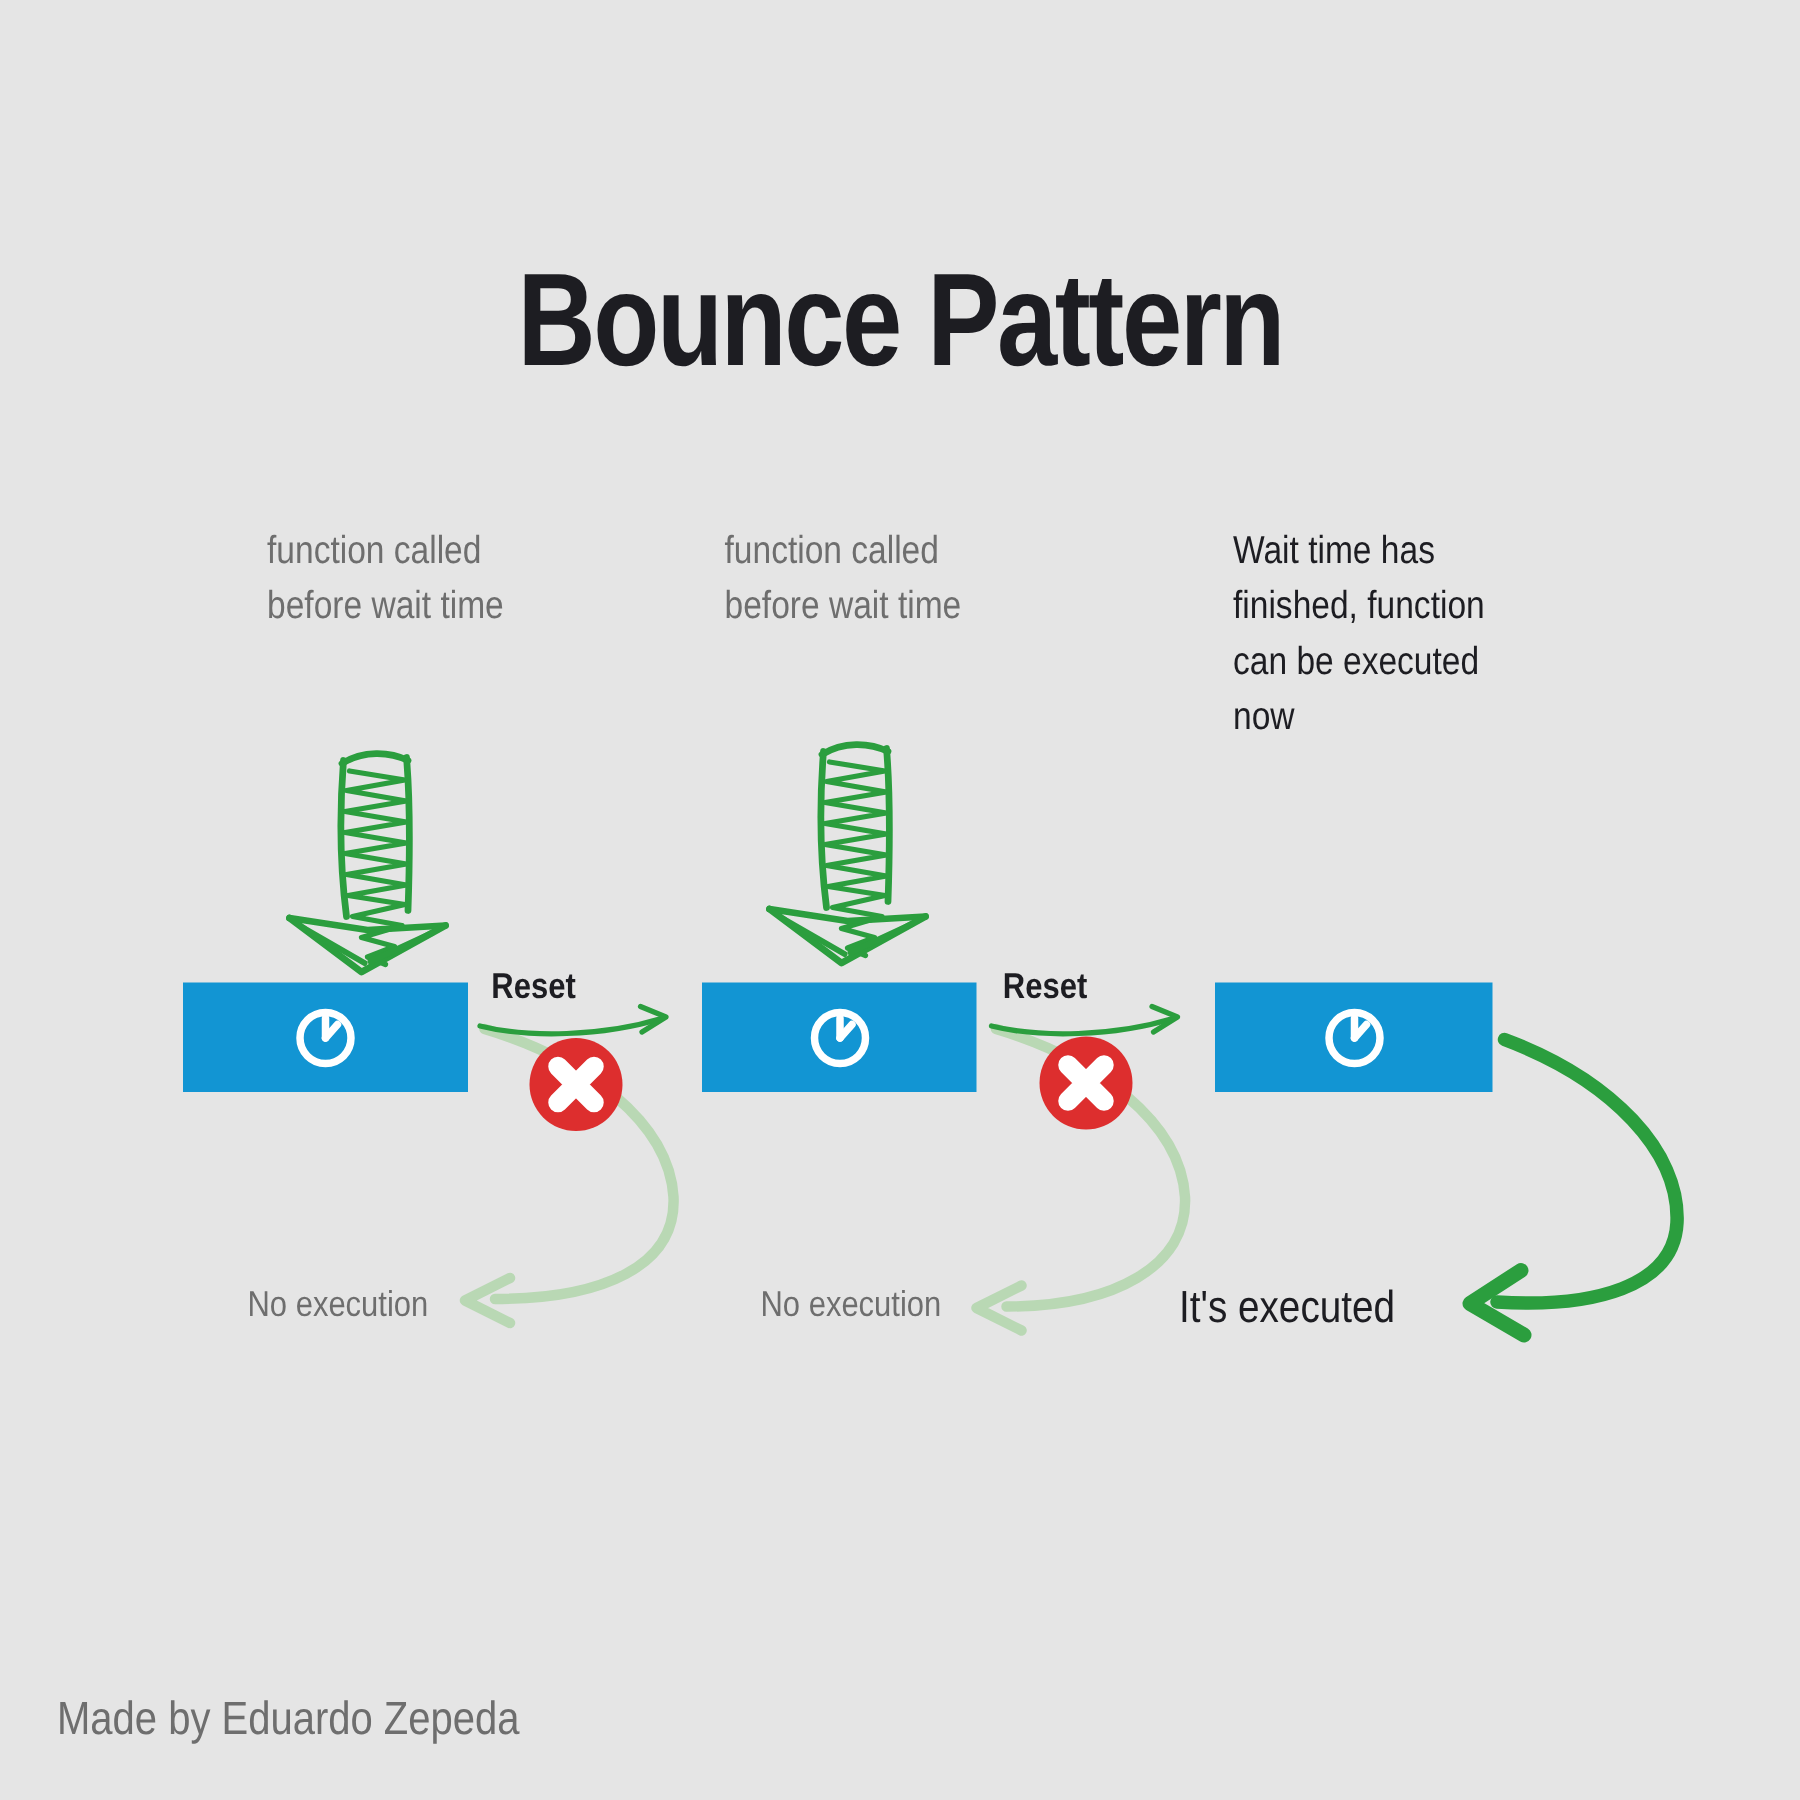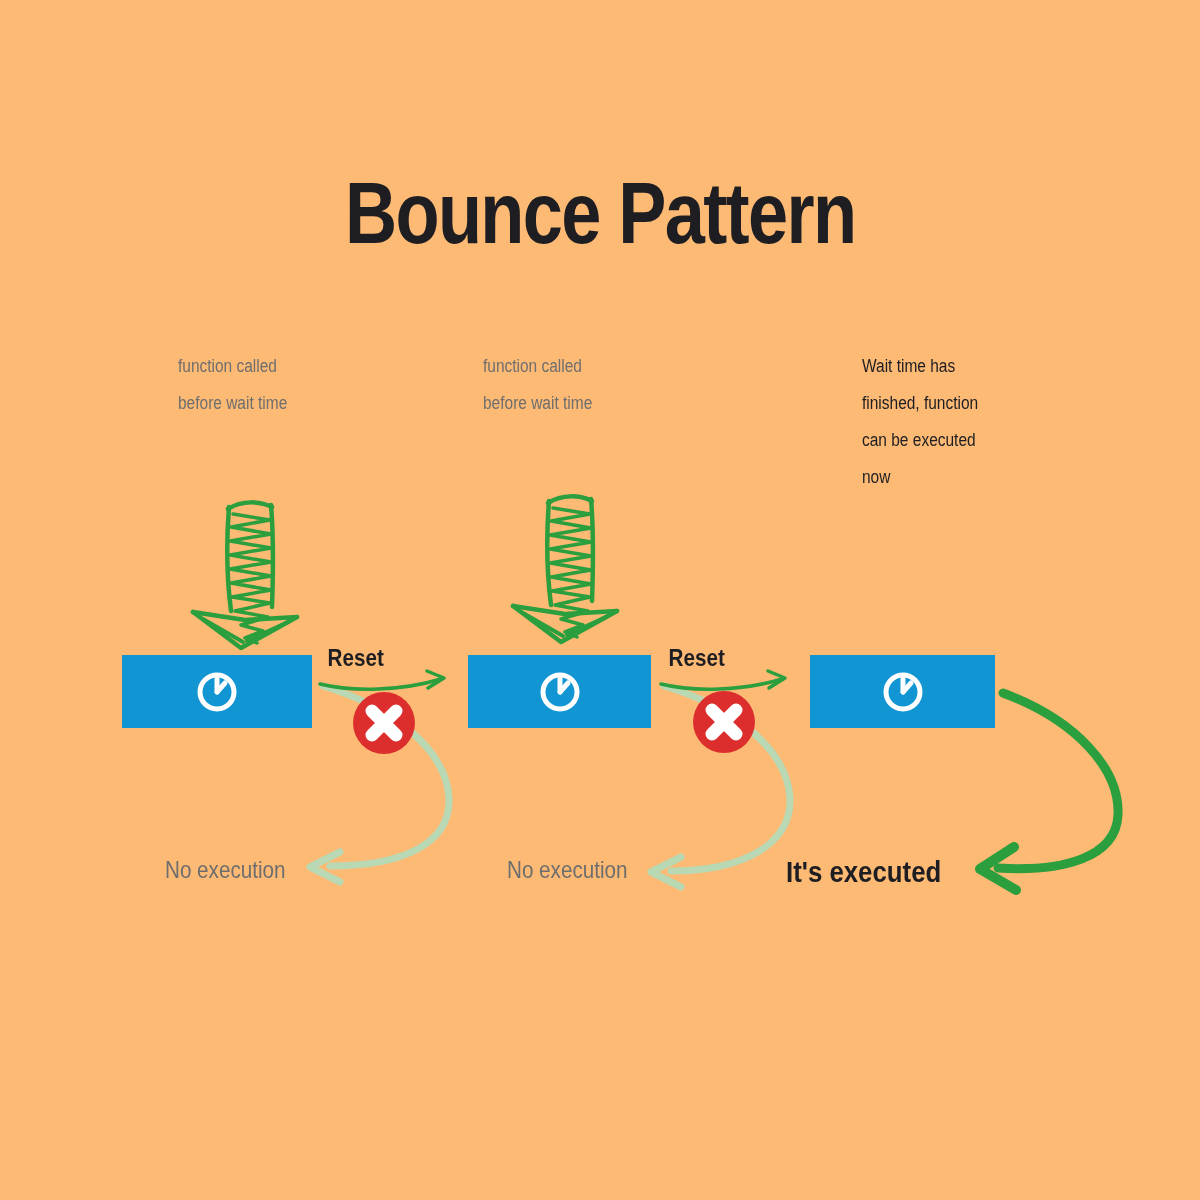--- a/index.html
+++ b/index.html
@@ -1,28 +1,28 @@
 <!DOCTYPE html>
 <html style="--blue: #1295d3; --green: #2b9e3e; --light-green: #b9d8b4; --red: #dd2e2e; --gray: #6e6e6e; --dark: #1d1d22;"><head>
 <meta charset="utf-8">
 <style>
   html,body { margin:0; padding:0; background:#ffffff; }
   .canvas {
     position:relative; width:1200px; height:1200px;
-    background:#fdba74; overflow:hidden;
+    background:#e5e5e5; overflow:hidden;
     font-family:"Liberation Sans", sans-serif;
   }
   .cond { transform:scaleX(0.86); transform-origin:0 0; display:inline-block; white-space:pre-line; }
   .title {
     position:absolute; left:0; right:0; top:162px; text-align:center;
     font-size:88px; font-weight:700; color:var(--dark);
     letter-spacing:-2px;
   }
   .title .cond { transform:scaleX(0.82); transform-origin:50% 0; }
-  .col-label { position:absolute; font-size:18px; line-height:37px; color:var(--gray); }
+  .col-label { position:absolute; font-size:26px; line-height:37px; color:var(--gray); }
   .col-label.dark { color:var(--dark); font-weight:500; }
   .timer-box { position:absolute; background:var(--blue); display:flex; align-items:center; justify-content:center; }
   .reset-label { position:absolute; font-size:24px; font-weight:600; color:var(--dark); width:90px; }
   .result-label { position:absolute; font-size:24px; color:var(--gray); }
   .result-label.executed { font-size:30px; color:var(--dark); font-weight:500; }
   .footer { position:absolute; left:38px; top:1128px; font-size:31px; color:var(--gray); }
   .overlay { position:absolute; left:0; top:0; pointer-events:none; }
   .stroke-green  { stroke:var(--green);  fill:none; stroke-linecap:round; stroke-linejoin:round; }
   .stroke-pale   { stroke:var(--light-green); fill:none; stroke-linecap:round; stroke-linejoin:round; }
   .err-circle { fill:var(--red); }
@@ -34,21 +34,21 @@
 <body>
 
 <div class="canvas">
 
   <div class="title"><span class="cond">Bounce Pattern</span></div>
 
   <div class="col-label" style="left:178px; top:348px;"><span class="cond">function called
 before wait time</span></div>
   <div class="col-label" style="left:483px; top:348px;"><span class="cond">function called
 before wait time</span></div>
-  <div class="col-label dark" style="left:822px; top:348px;margin-left:40px;"><span class="cond">Wait time has
+  <div class="col-label dark" style="left:822px; top:348px;"><span class="cond">Wait time has
 finished, function
 can be executed
 now</span></div>
 
   <div class="timer-box" style="left:122px; top:655px; width:190px; height:73px;">
     <svg width="46" height="46" viewBox="0 0 46 46">
       <circle class="clock-ring" cx="23" cy="23" r="17"></circle>
       <path class="clock-hand" d="M 23,23 L 23,10"></path>
       <path class="clock-hand" d="M 23,23 L 31,14"></path>
     </svg>
@@ -66,22 +66,23 @@
       <path class="clock-hand" d="M 23,23 L 23,10"></path>
       <path class="clock-hand" d="M 23,23 L 31,14"></path>
     </svg>
   </div>
 
   <div class="reset-label" style="left:323px; top:644px;"><span class="cond" style="transform-origin:50% 0; transform:scaleX(0.86);">Reset</span></div>
   <div class="reset-label" style="left:664px; top:644px;"><span class="cond" style="transform-origin:50% 0; transform:scaleX(0.86);">Reset</span></div>
 
   <div class="result-label" style="left:165px; top:856px;"><span class="cond">No execution</span></div>
   <div class="result-label" style="left:507px; top:856px;"><span class="cond">No execution</span></div>
-  <div class="result-label executed" style="left:786px; top:855px;font-weight:bold;"><span class="cond">It's executed</span></div>
+  <div class="result-label executed" style="left:786px; top:855px;"><span class="cond">It's executed</span></div>
 
+  <div class="footer"><span class="cond">Made by Eduardo Zepeda</span></div>
 
   <svg class="overlay" width="1200" height="1200" viewBox="0 0 1200 1200">
 
     <g>
       <path class="stroke-pale" stroke-width="7" d="M 323,686 C 390,706 446,748 449,798 C 451,844 402,866 330,866"></path>
       <path class="stroke-pale" stroke-width="7" d="M 340,852 L 310,867 L 340,882"></path>
     </g>
     <g>
       <path class="stroke-pale" stroke-width="7" d="M 664,686 C 731,706 787,748 790,798 C 792,844 743,871 671,871"></path>
       <path class="stroke-pale" stroke-width="7" d="M 681,857 L 651,872 L 681,887"></path>

